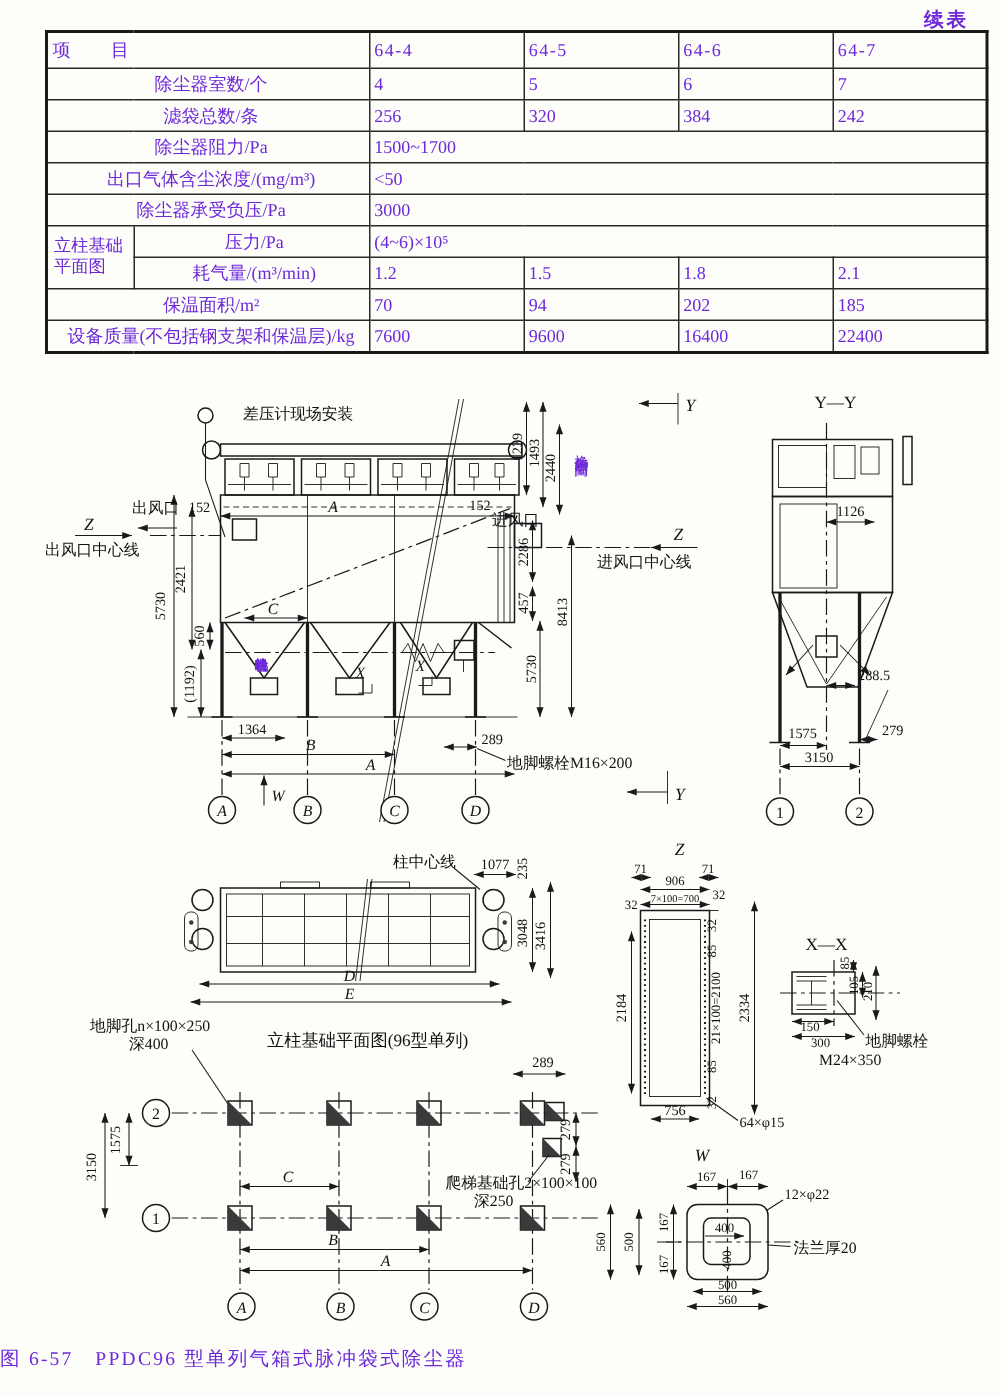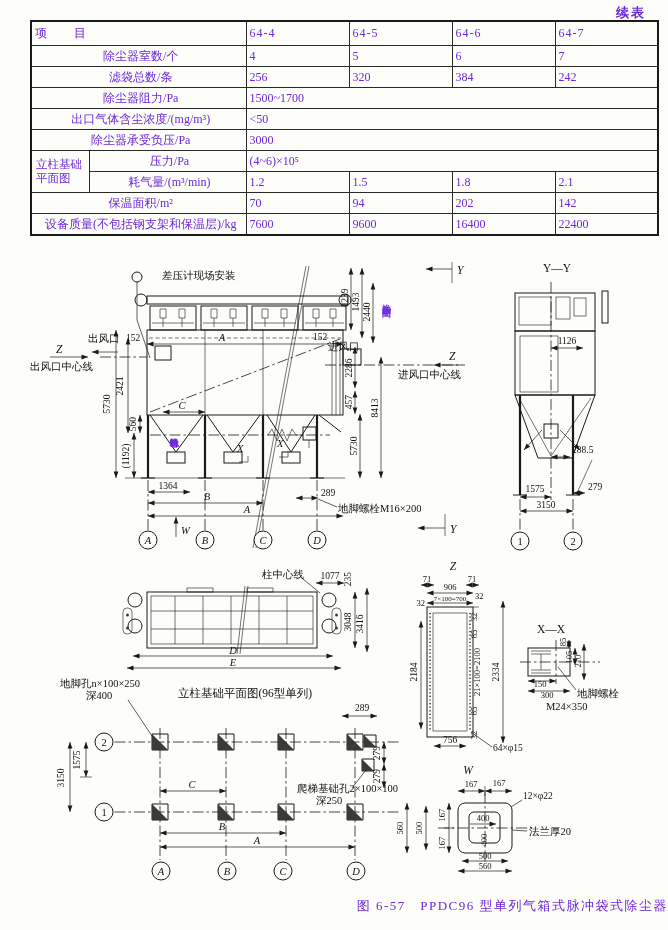--- a/index.html
+++ b/index.html
@@ -3,21 +3,21 @@
 <meta charset="utf-8">
 <style>
   html,body{margin:0;padding:0;background:#e8e8e4}
   .page{position:relative;width:668px;height:930px;background:#fdfdfa;font-family:"Liberation Serif",serif;color:#6d28d9;overflow:hidden;margin:0 auto}
   .cont{position:absolute;top:4px;right:22px;font-size:13px;font-weight:bold;letter-spacing:2px}
   table.spec{position:absolute;left:30px;top:20px;width:625px;border-collapse:collapse;table-layout:fixed;font-size:12px;border:2px solid #1a1a1a}
   .spec td{border:1px solid #2a2a2a;padding:0 3px;height:20px;text-align:left;overflow:hidden;white-space:nowrap;font-size:12px}
   .spec td.lbl{text-align:center;padding-left:7px}
   .spec td.grp{white-space:normal;line-height:1.15;font-size:11.5px;text-align:left;padding-left:4px}
   .spec tr.hd td{height:23px;letter-spacing:1px}
-  .caption{position:absolute;left:0;top:897px;width:668px;text-align:right;font-size:13px;letter-spacing:1.5px}
+  .caption{position:absolute;left:0;top:897px;width:668px;text-align:left;font-size:13px;letter-spacing:1.5px}
   .vl{position:absolute;writing-mode:vertical-rl;font-size:9.5px;letter-spacing:1px;line-height:1}
   .vl2{position:absolute;writing-mode:vertical-lr;font-size:9px;letter-spacing:0;line-height:1.15}
   svg{position:absolute;left:0;top:0}
   .ln{fill:none;stroke:#1a1a1a;stroke-width:1}
   .tn{stroke-width:.6}
   .th{stroke-width:2.2}
   .dsh{stroke-dasharray:4 2.5}
   .dot{stroke-dasharray:1.2 2.4;stroke-width:1.4}
   .cl{fill:none;stroke:#1a1a1a;stroke-dasharray:11 3 2.5 3;stroke-width:.8}
   .dim{fill:none;stroke:#1a1a1a;stroke-width:.7;marker-start:url(#ar);marker-end:url(#ar)}
@@ -89,21 +89,21 @@
       <td>1.2</td>
       <td>1.5</td>
       <td>1.8</td>
       <td>2.1</td>
     </tr>
     <tr>
       <td colspan="2" class="lbl">保温面积/m²</td>
       <td>70</td>
       <td>94</td>
       <td>202</td>
-      <td>142</td>
+      <td>185</td>
     </tr>
     <tr>
       <td colspan="2" class="lbl">设备质量(不包括钢支架和保温层)/kg</td>
       <td>7600</td>
       <td>9600</td>
       <td>16400</td>
       <td>22400</td>
     </tr>
     </tbody>
   </table>

